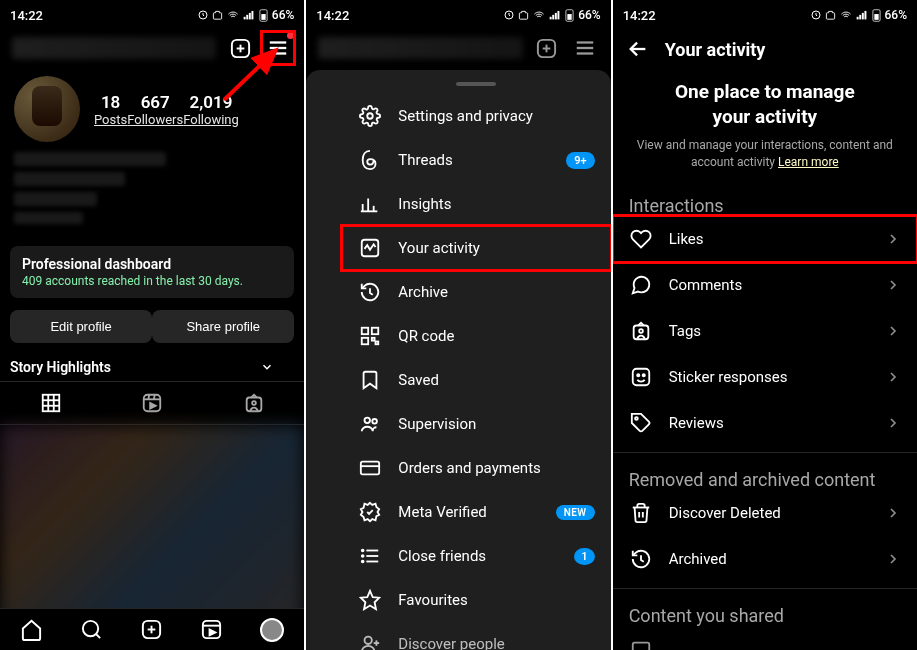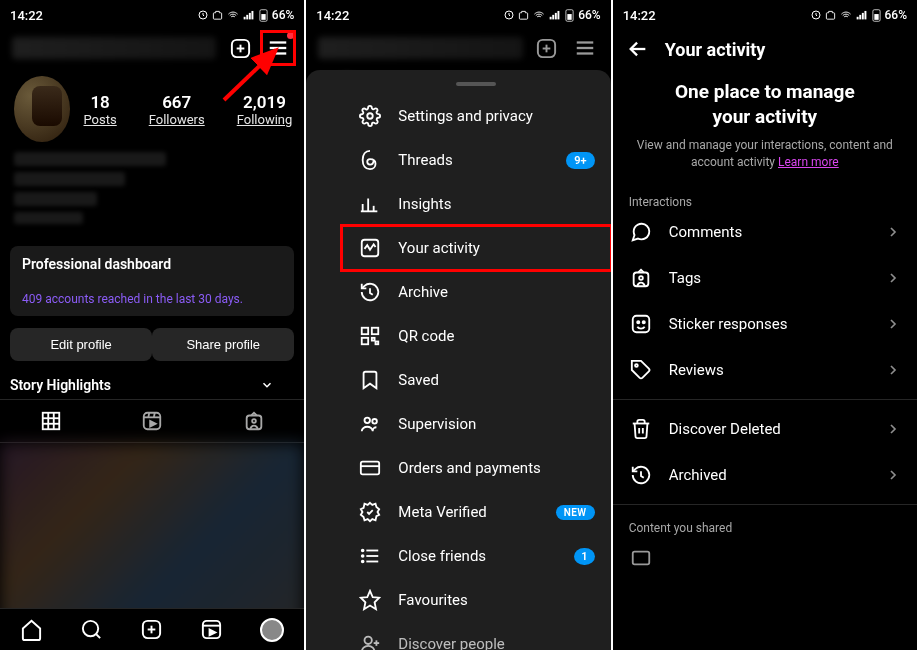--- a/index.html
+++ b/index.html
@@ -99,23 +99,22 @@
   .avatar-inner {
     position: absolute;
     top: 10px; left: 18px;
     width: 30px; height: 40px;
     background: linear-gradient(#3a2a1a, #1a0a00);
     border-radius: 8px;
   }
   .stats {
     display: flex;
     flex: 1;
-    justify-content: flex-end;
+    justify-content: flex-start;
     text-align: center;
-    gap: 32px;
   }
   .stat-num { font-size: 17px; font-weight: 600; }
   .stat-lbl { font-size: 13px; color: #e5e5e5; text-decoration: underline; }
 
   .bio-block {
     padding: 6px 14px 10px 14px;
   }
   .blur-line {
     height: 14px;
     background: #333;
@@ -129,21 +128,21 @@
   .blur-line.w3 { width: 30%; }
   .blur-line.w4 { width: 25%; height: 12px; }
 
   .dashboard-card {
     margin: 6px 10px;
     background: #1a1a1a;
     border-radius: 8px;
     padding: 10px 12px;
   }
   .dashboard-title { font-size: 14px; font-weight: 600; }
-  .dashboard-sub { font-size: 12px; color: #8b5cf6; margin-top: 20px; }
+  .dashboard-sub { font-size: 12px; color: #86efac; margin-top: 2px; }
 
   .btn-row {
     display: flex;
     padding: 6px 10px;
   }
   .pill-btn {
     flex: 1;
     background: #262626;
     color: #fff;
     border: none;
@@ -298,25 +297,25 @@
     font-weight: 700;
     line-height: 1.3;
     margin-bottom: 8px;
   }
   .ya-summary p {
     font-size: 12px;
     color: #a8a8a8;
     line-height: 1.4;
   }
   .ya-summary .learn-more {
-    color: #d946ef;
+    color: #fef9c3;
     text-decoration: underline;
   }
   .section-label {
-    font-size: 12px;
+    font-size: 18px;
     color: #a8a8a8;
     padding: 10px 16px 0 16px;
   }
   .ya-item {
     display: flex;
     align-items: center;
     padding: 12px 16px;
     font-size: 15px;
     position: relative;
   }
@@ -748,20 +747,34 @@
     <div class="ya-summary">
       <h2><span>One place to manage</span><br><span>your activity</span></h2>
       <p><span>View and manage your interactions, content and account activity</span> <span class="learn-more">Learn more</span></p>
     </div>
 
     <div class="section-label">Interactions</div>
 
     <div class="ya-item">
       <span class="ya-icon">
           <svg width="22" height="22" viewBox="0 0 24 24" fill="none" stroke="#fff" stroke-width="2">
+            <path d="M20.84 4.61a5.5 5.5 0 0 0-7.78 0L12 5.67l-1.06-1.06a5.5 5.5 0 0 0-7.78 7.78L12 21.23l8.84-8.84a5.5 5.5 0 0 0 0-7.78z"></path>
+          </svg>
+        </span>
+      <span>Likes</span>
+      <span class="chevron">
+          <svg width="16" height="16" viewBox="0 0 24 24" fill="none" stroke="#8e8e8e" stroke-width="2.5">
+            <polyline points="9 6 15 12 9 18"></polyline>
+          </svg>
+        </span>
+      <div class="red-border-full"></div>
+    </div>
+    <div class="ya-item">
+      <span class="ya-icon">
+          <svg width="22" height="22" viewBox="0 0 24 24" fill="none" stroke="#fff" stroke-width="2">
             <path d="M21 11.5a8.38 8.38 0 0 1-.9 3.8 8.5 8.5 0 0 1-7.6 4.7 8.38 8.38 0 0 1-3.8-.9L3 21l1.9-5.7a8.38 8.38 0 0 1-.9-3.8 8.5 8.5 0 0 1 4.7-7.6 8.38 8.38 0 0 1 3.8-.9h.5a8.48 8.48 0 0 1 8 8v.5z"></path>
           </svg>
         </span>
       <span>Comments</span>
       <span class="chevron">
           <svg width="16" height="16" viewBox="0 0 24 24" fill="none" stroke="#8e8e8e" stroke-width="2.5">
             <polyline points="9 6 15 12 9 18"></polyline>
           </svg>
         </span>
     </div>
@@ -806,20 +819,21 @@
         </span>
       <span>Reviews</span>
       <span class="chevron">
           <svg width="16" height="16" viewBox="0 0 24 24" fill="none" stroke="#8e8e8e" stroke-width="2.5">
             <polyline points="9 6 15 12 9 18"></polyline>
           </svg>
         </span>
     </div>
 
     <div class="divider"></div>
+    <div class="section-label">Removed and archived content</div>
 
     <div class="ya-item">
       <span class="ya-icon">
           <svg width="22" height="22" viewBox="0 0 24 24" fill="none" stroke="#fff" stroke-width="2">
             <polyline points="3 6 5 6 21 6"></polyline>
             <path d="M19 6l-1 14a2 2 0 0 1-2 2H8a2 2 0 0 1-2-2L5 6"></path>
             <path d="M10 11v6M14 11v6"></path>
             <path d="M8 6V4a2 2 0 0 1 2-2h4a2 2 0 0 1 2 2v2"></path>
           </svg>
         </span>

